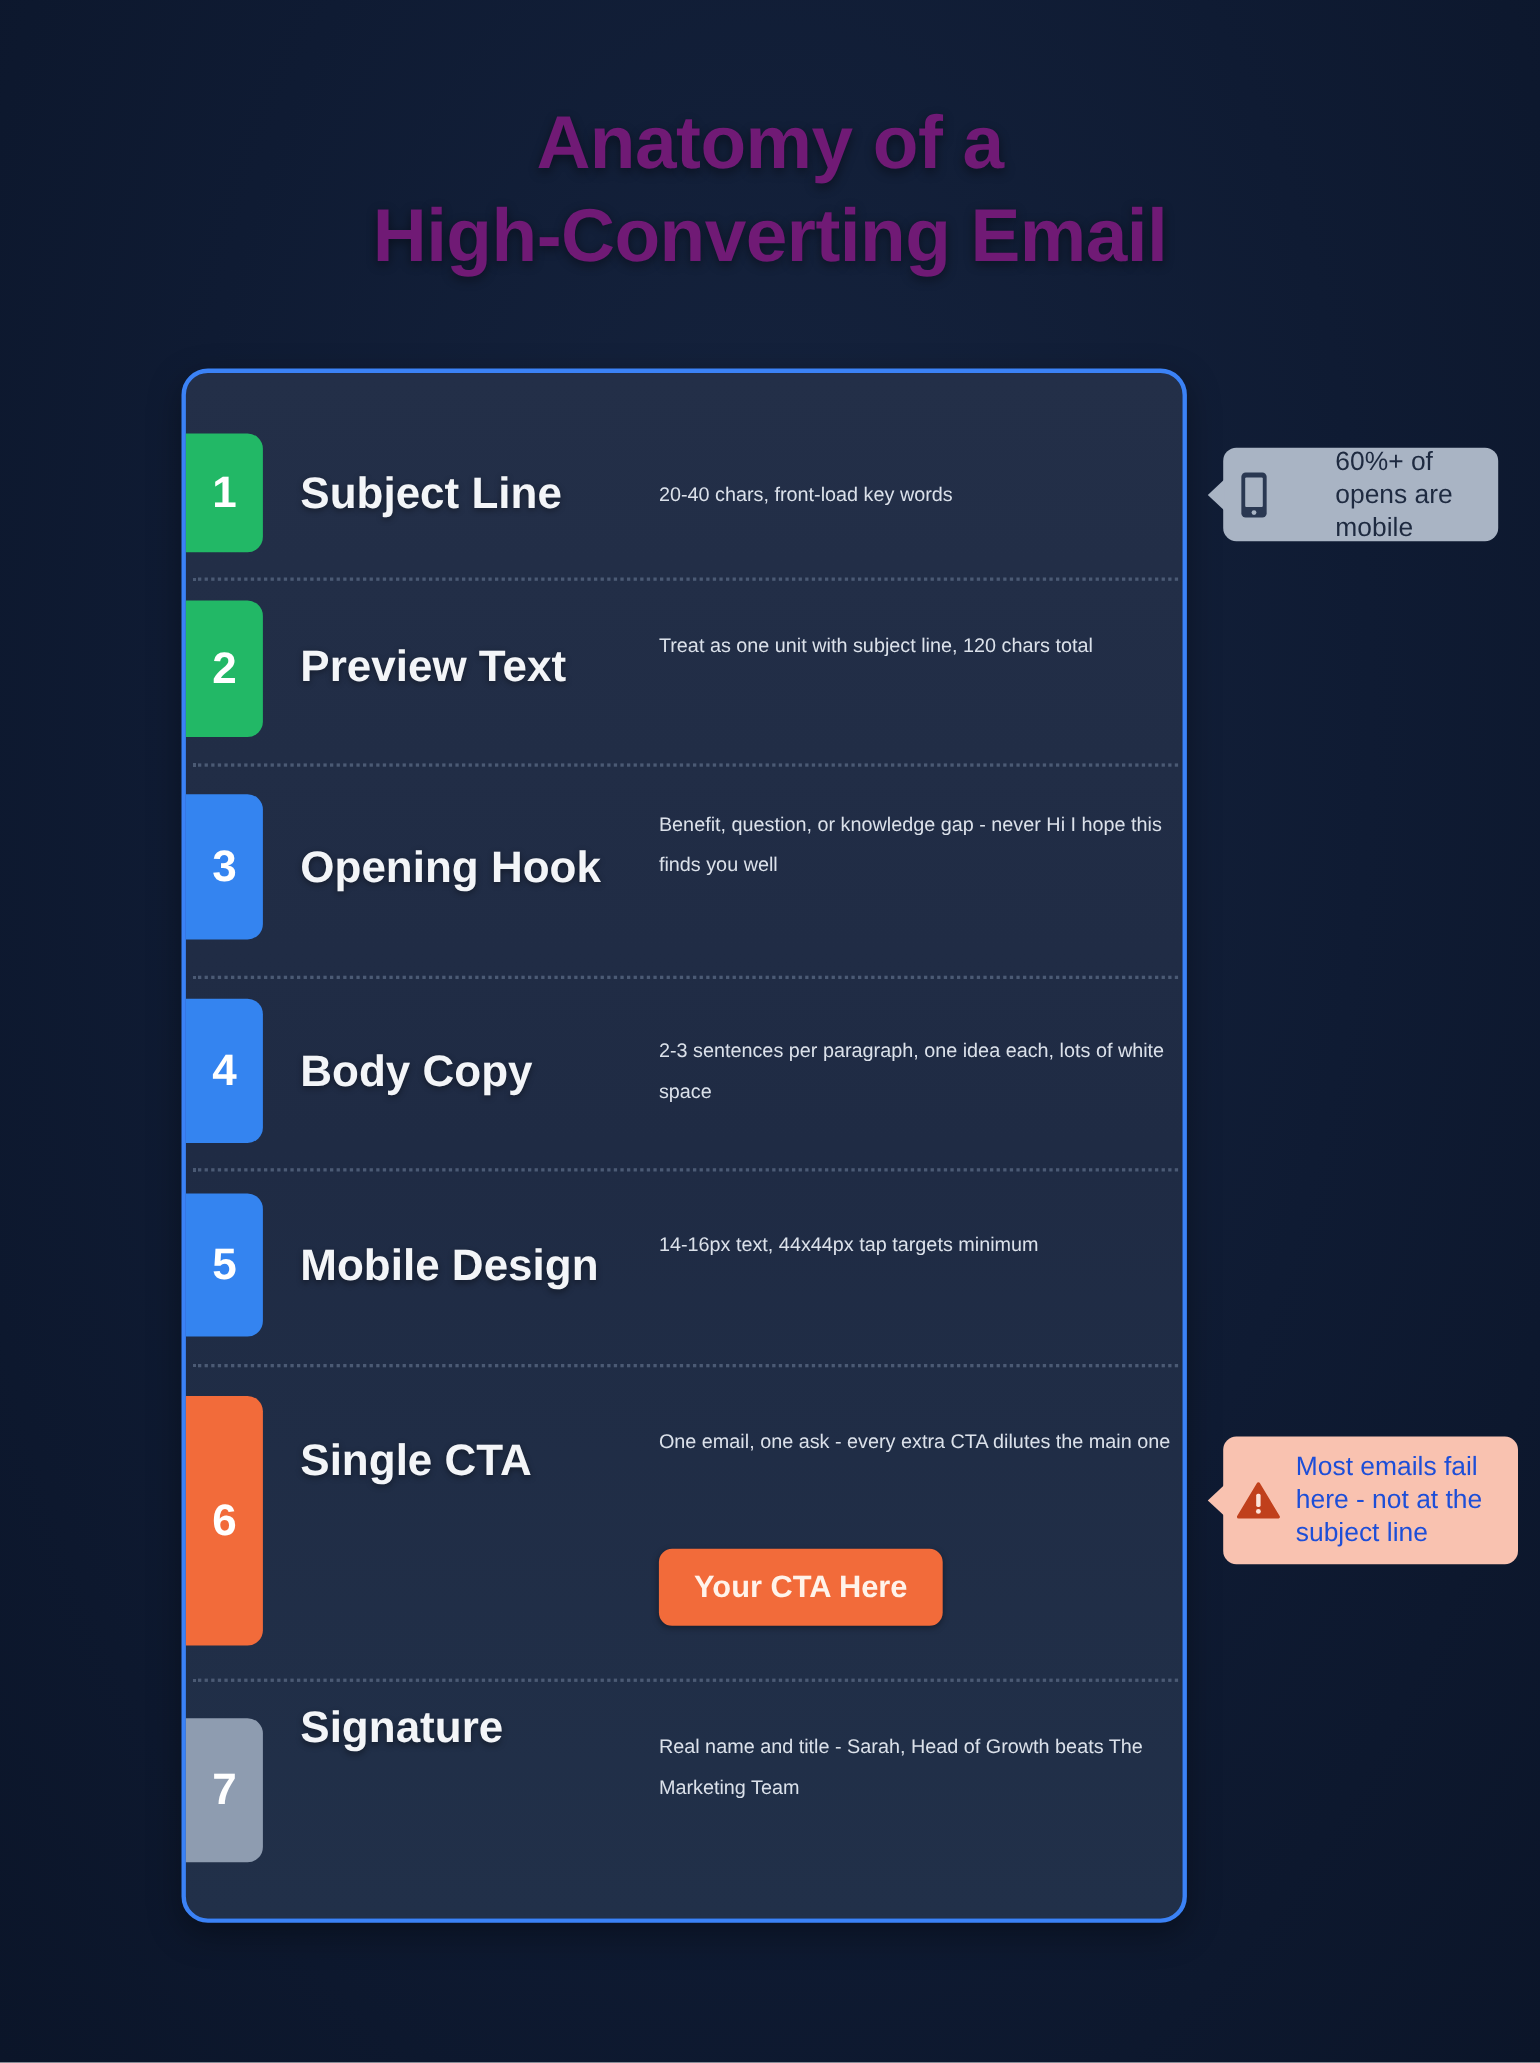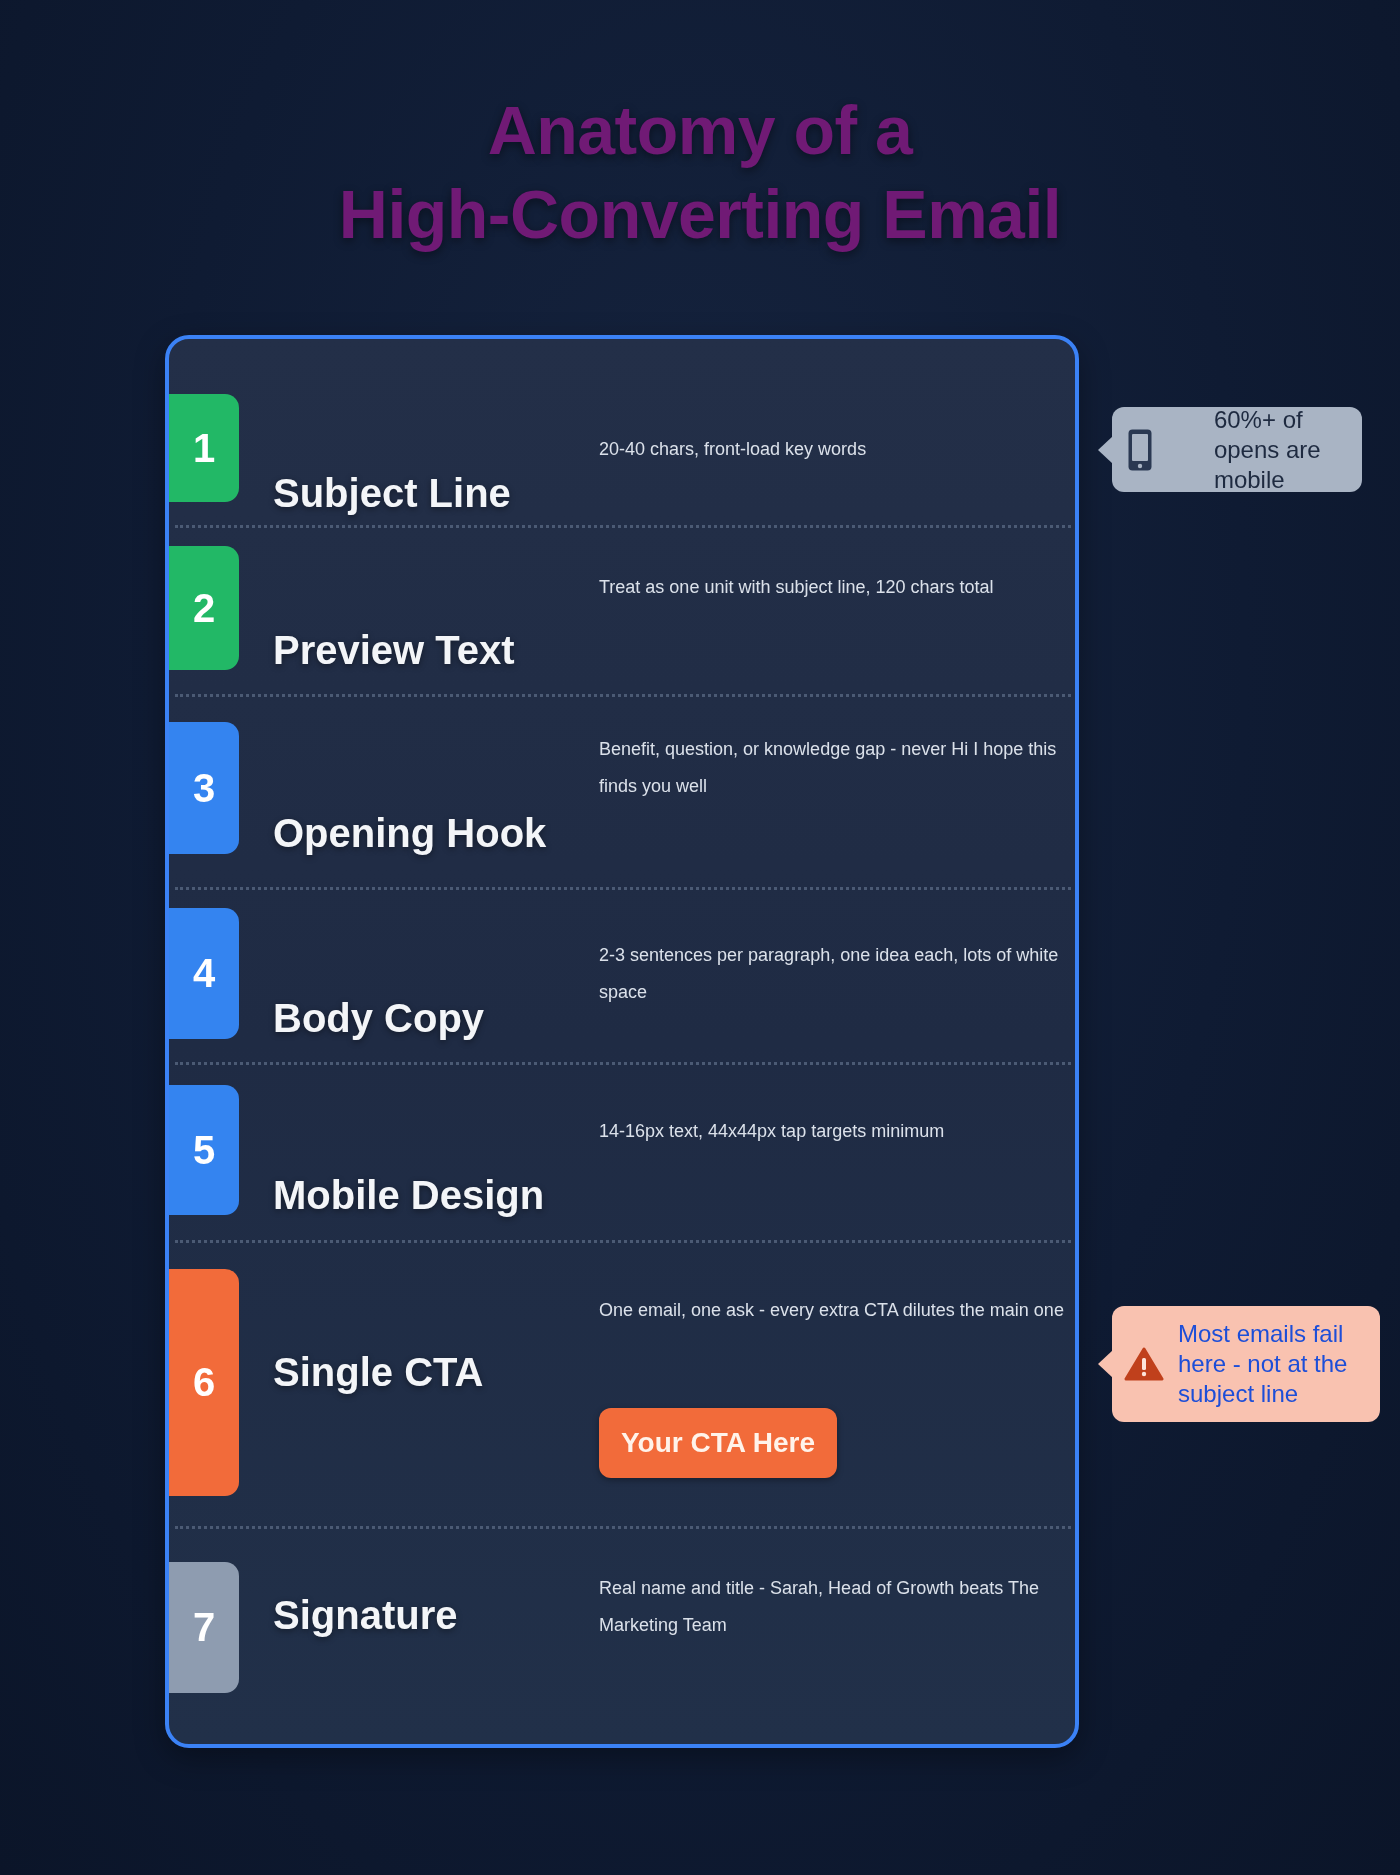--- a/index.html
+++ b/index.html
@@ -34,28 +34,27 @@
     font-weight: 700; font-size: 40px; color: #ffffff;
   }
   .badge.green { background: #22b866; }
   .badge.blue { background: #3484f0; }
   .badge.orange { background: #f26b3a; }
   .badge.gray { background: #8e9cb0; }
   .label {
     position: absolute; left: 104px; font-weight: 700; font-size: 40px;
     color: #f3f5f8; white-space: nowrap;
     text-shadow: 0 2px 6px rgba(0,0,0,0.4);
-    margin-top: 44px;
   }
   .desc {
     position: absolute; left: 430px; width: 470px;
     font-size: 18px; line-height: 37px; color: #dbe1ea;
   }
   .cta {
-    position: absolute; left: 430px; width: 238px; height: 70px;
+    position: absolute; left: 430px; width: 258px; height: 70px;
     background: #f26b3a; border-radius: 12px; border: none;
     color: #fff3ea; font-weight: 700; font-size: 28px;
     font-family: "Liberation Sans", "DejaVu Sans", sans-serif;
     display: flex; align-items: center; justify-content: center;
     box-shadow: 0 2px 6px rgba(0,0,0,0.35);
     cursor: pointer;
   }
   .callout {
     position: absolute; border-radius: 12px;
     display: flex; align-items: center;

